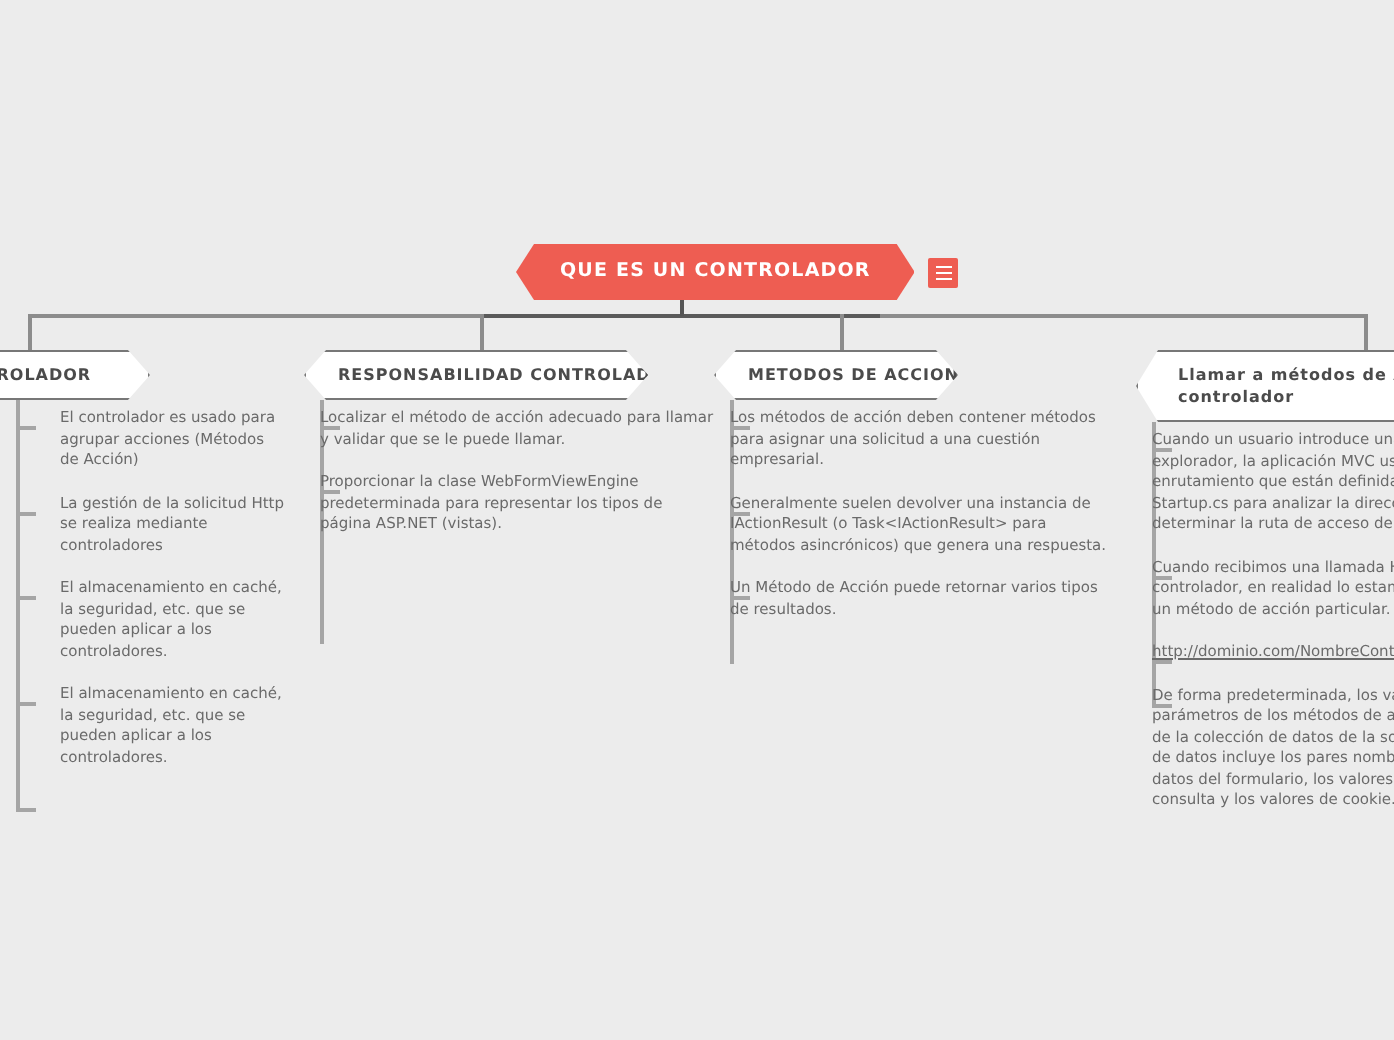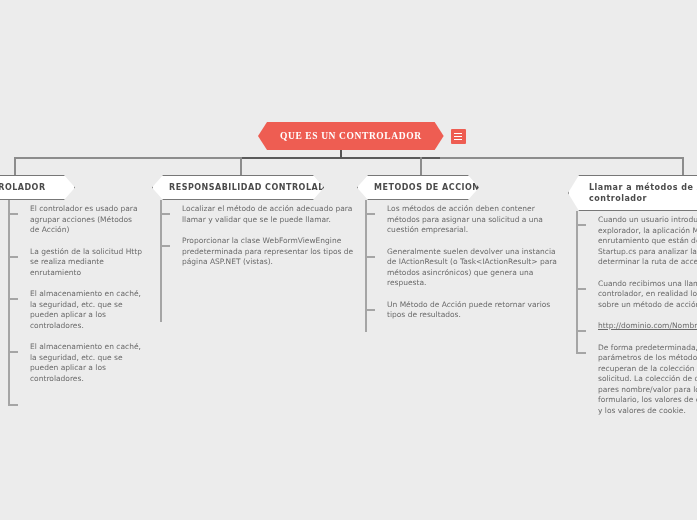--- a/index.html
+++ b/index.html
@@ -24,21 +24,20 @@
   }
 
   
   .root-wrap {
     position: absolute;
     left: 258px;
     top: 122px;
     display: flex;
     align-items: center;
     gap: 7px;
-    font-family: Liberation Serif, serif;
   }
   .root-node {
     position: relative;
     background: #ee5d52;
     color: #ffffff;
     font-size: 9.5px;
     font-weight: bold;
     letter-spacing: 0.6px;
     padding: 8px 22px 8px 22px;
     line-height: 12px;
@@ -132,21 +131,20 @@
   }
   .spine {
     position: absolute;
     left: 0px;
     top: 0px;
     width: 2px;
     background: #a5a5a5;
   }
   .item {
     position: relative;
-    padding-left: 22px;
     margin-bottom: 11px;
     color: #6a6a6a;
     font-size: 7.5px;
     line-height: 10.5px;
   }
   .item .tick {
     position: absolute;
     left: 0px;
     top: 9px;
     width: 10px;
@@ -201,21 +199,21 @@
         <i></i>
         <i></i>
     </div>
   </div>
 
   <div class="branch" id="branch-0">
     <div class="branch-head">CONTROLADOR</div>
     <div class="branch-body">
       <div class="spine" style="height: 206px;"></div>
       <div class="item"><span class="tick"></span><span>El controlador es usado para agrupar acciones (Métodos de Acción)</span></div>
-      <div class="item"><span class="tick"></span><span>La gestión de la solicitud Http se realiza mediante enrutamiento</span></div>
+      <div class="item"><span class="tick"></span><span>La gestión de la solicitud Http se realiza mediante controladores</span></div>
       <div class="item"><span class="tick"></span><span>El almacenamiento en caché, la seguridad, etc. que se pueden aplicar a los controladores.</span></div>
       <div class="item"><span class="tick"></span><span>El almacenamiento en caché, la seguridad, etc. que se pueden aplicar a los controladores.</span></div>
       <div class="item"><span class="tick"></span></div>
     </div>
   </div>
 
   <div class="branch" id="branch-1">
     <div class="branch-head">RESPONSABILIDAD CONTROLADOR</div>
     <div class="branch-body">
       <div class="spine" style="height: 122px;"></div>

